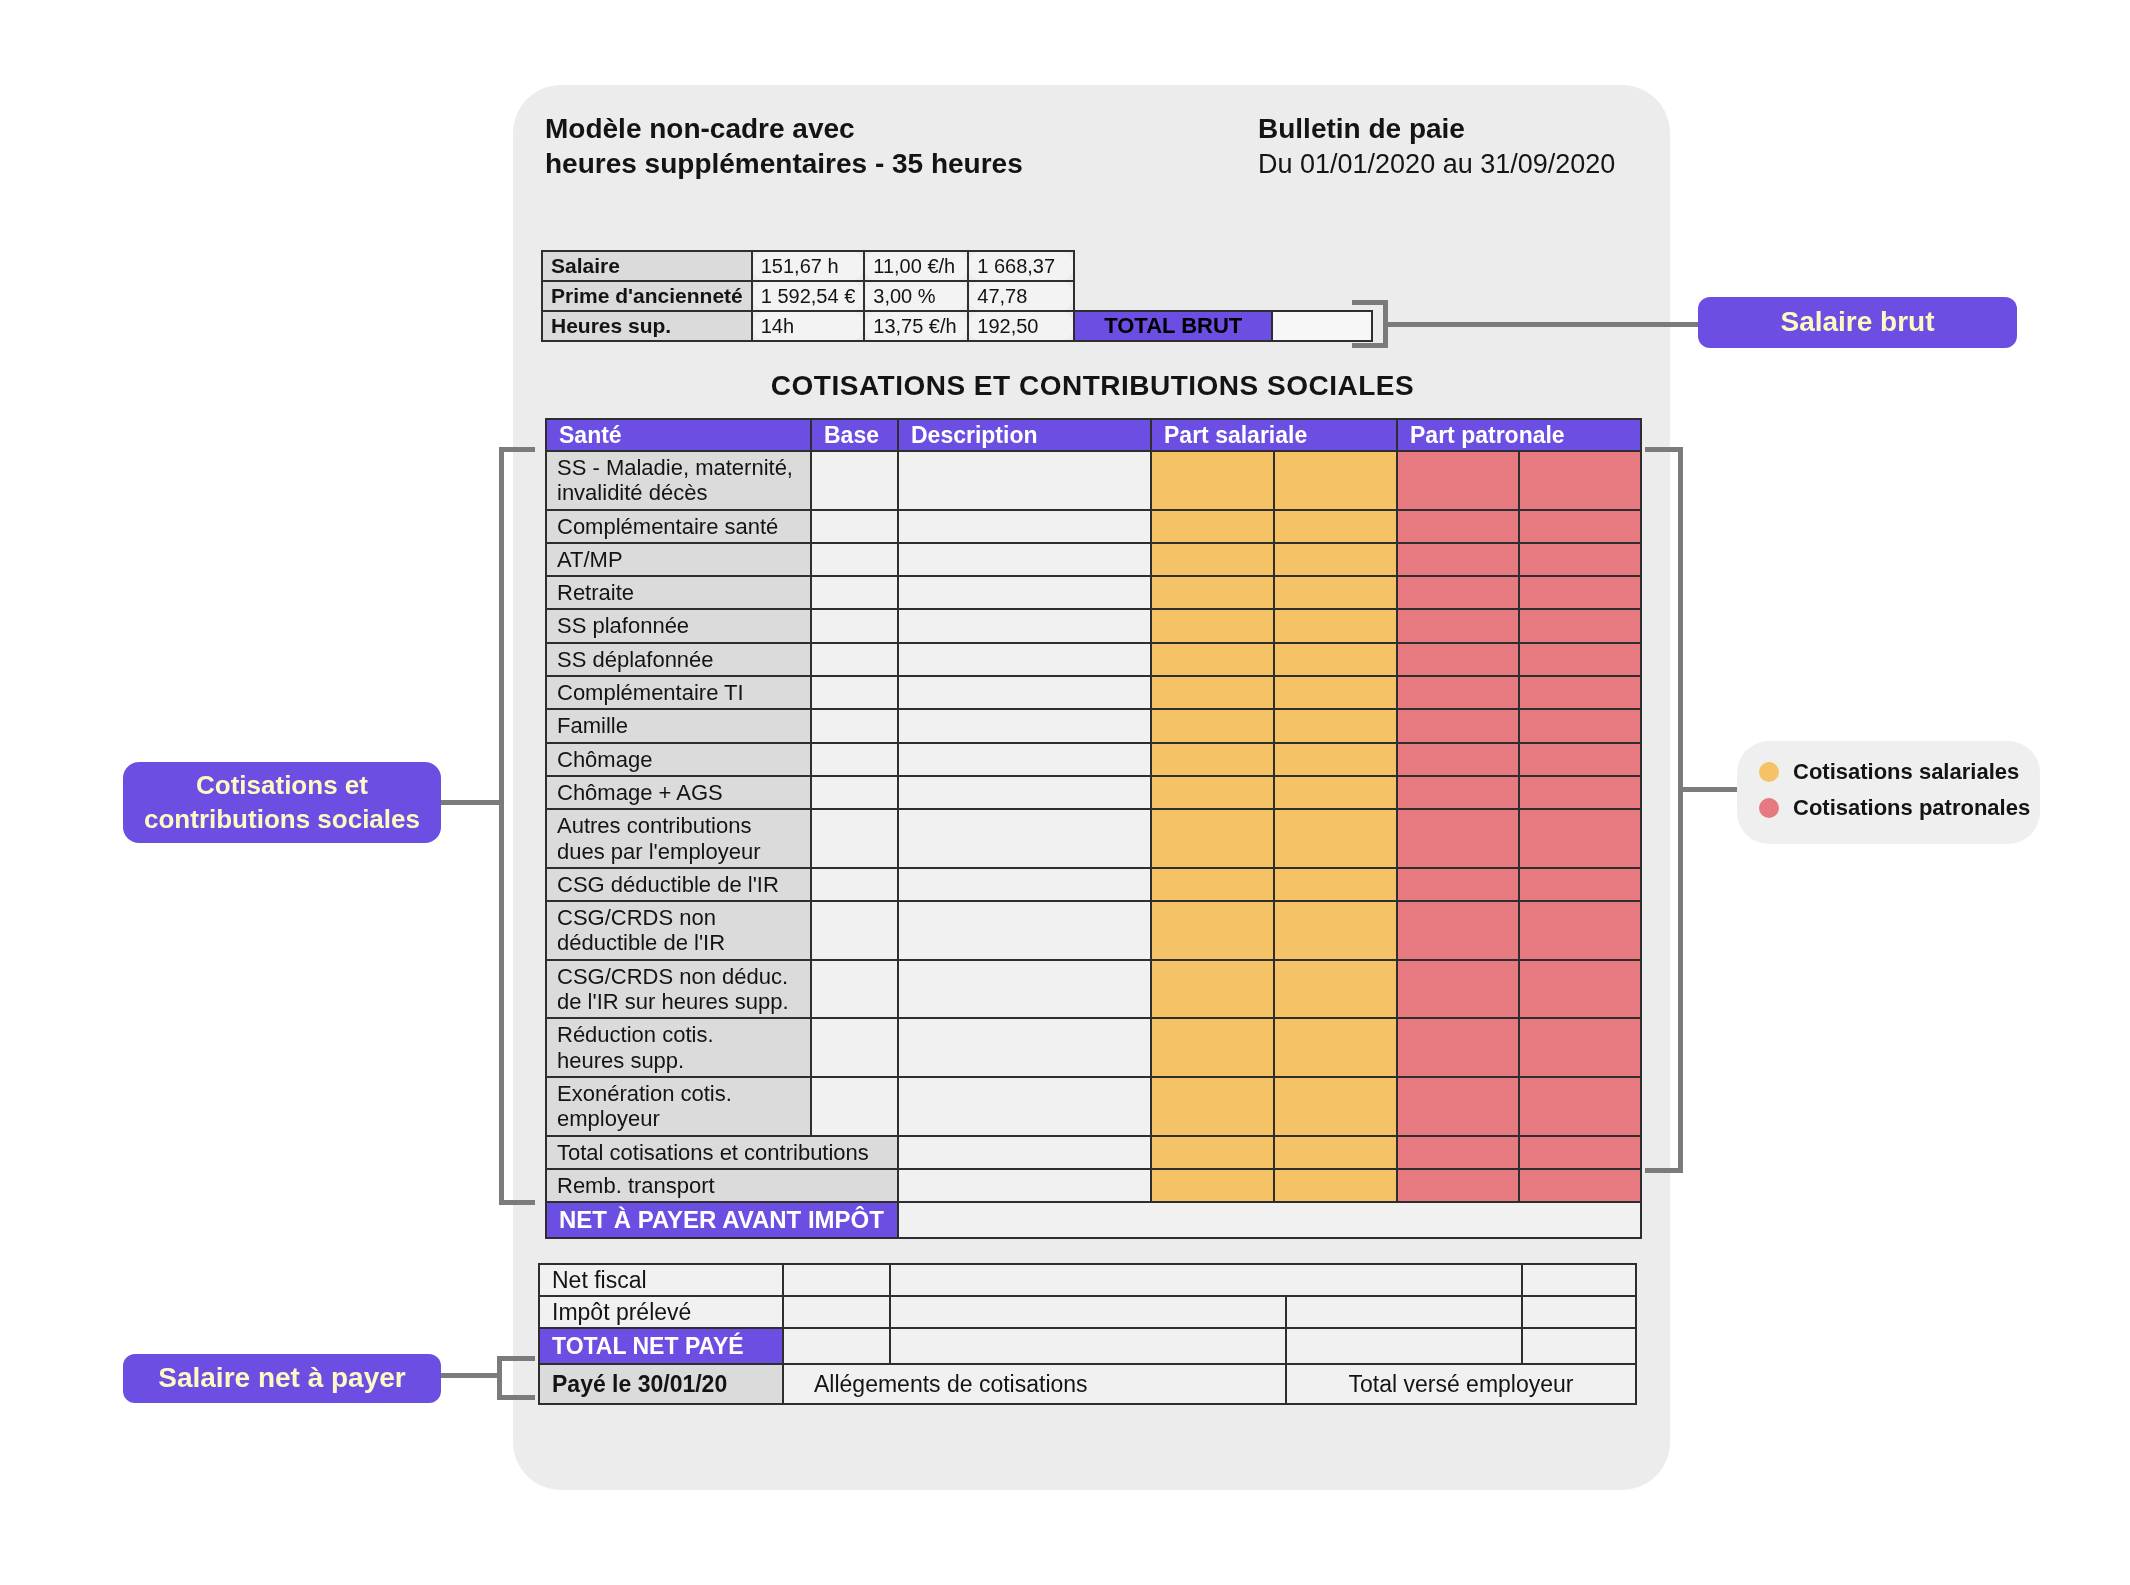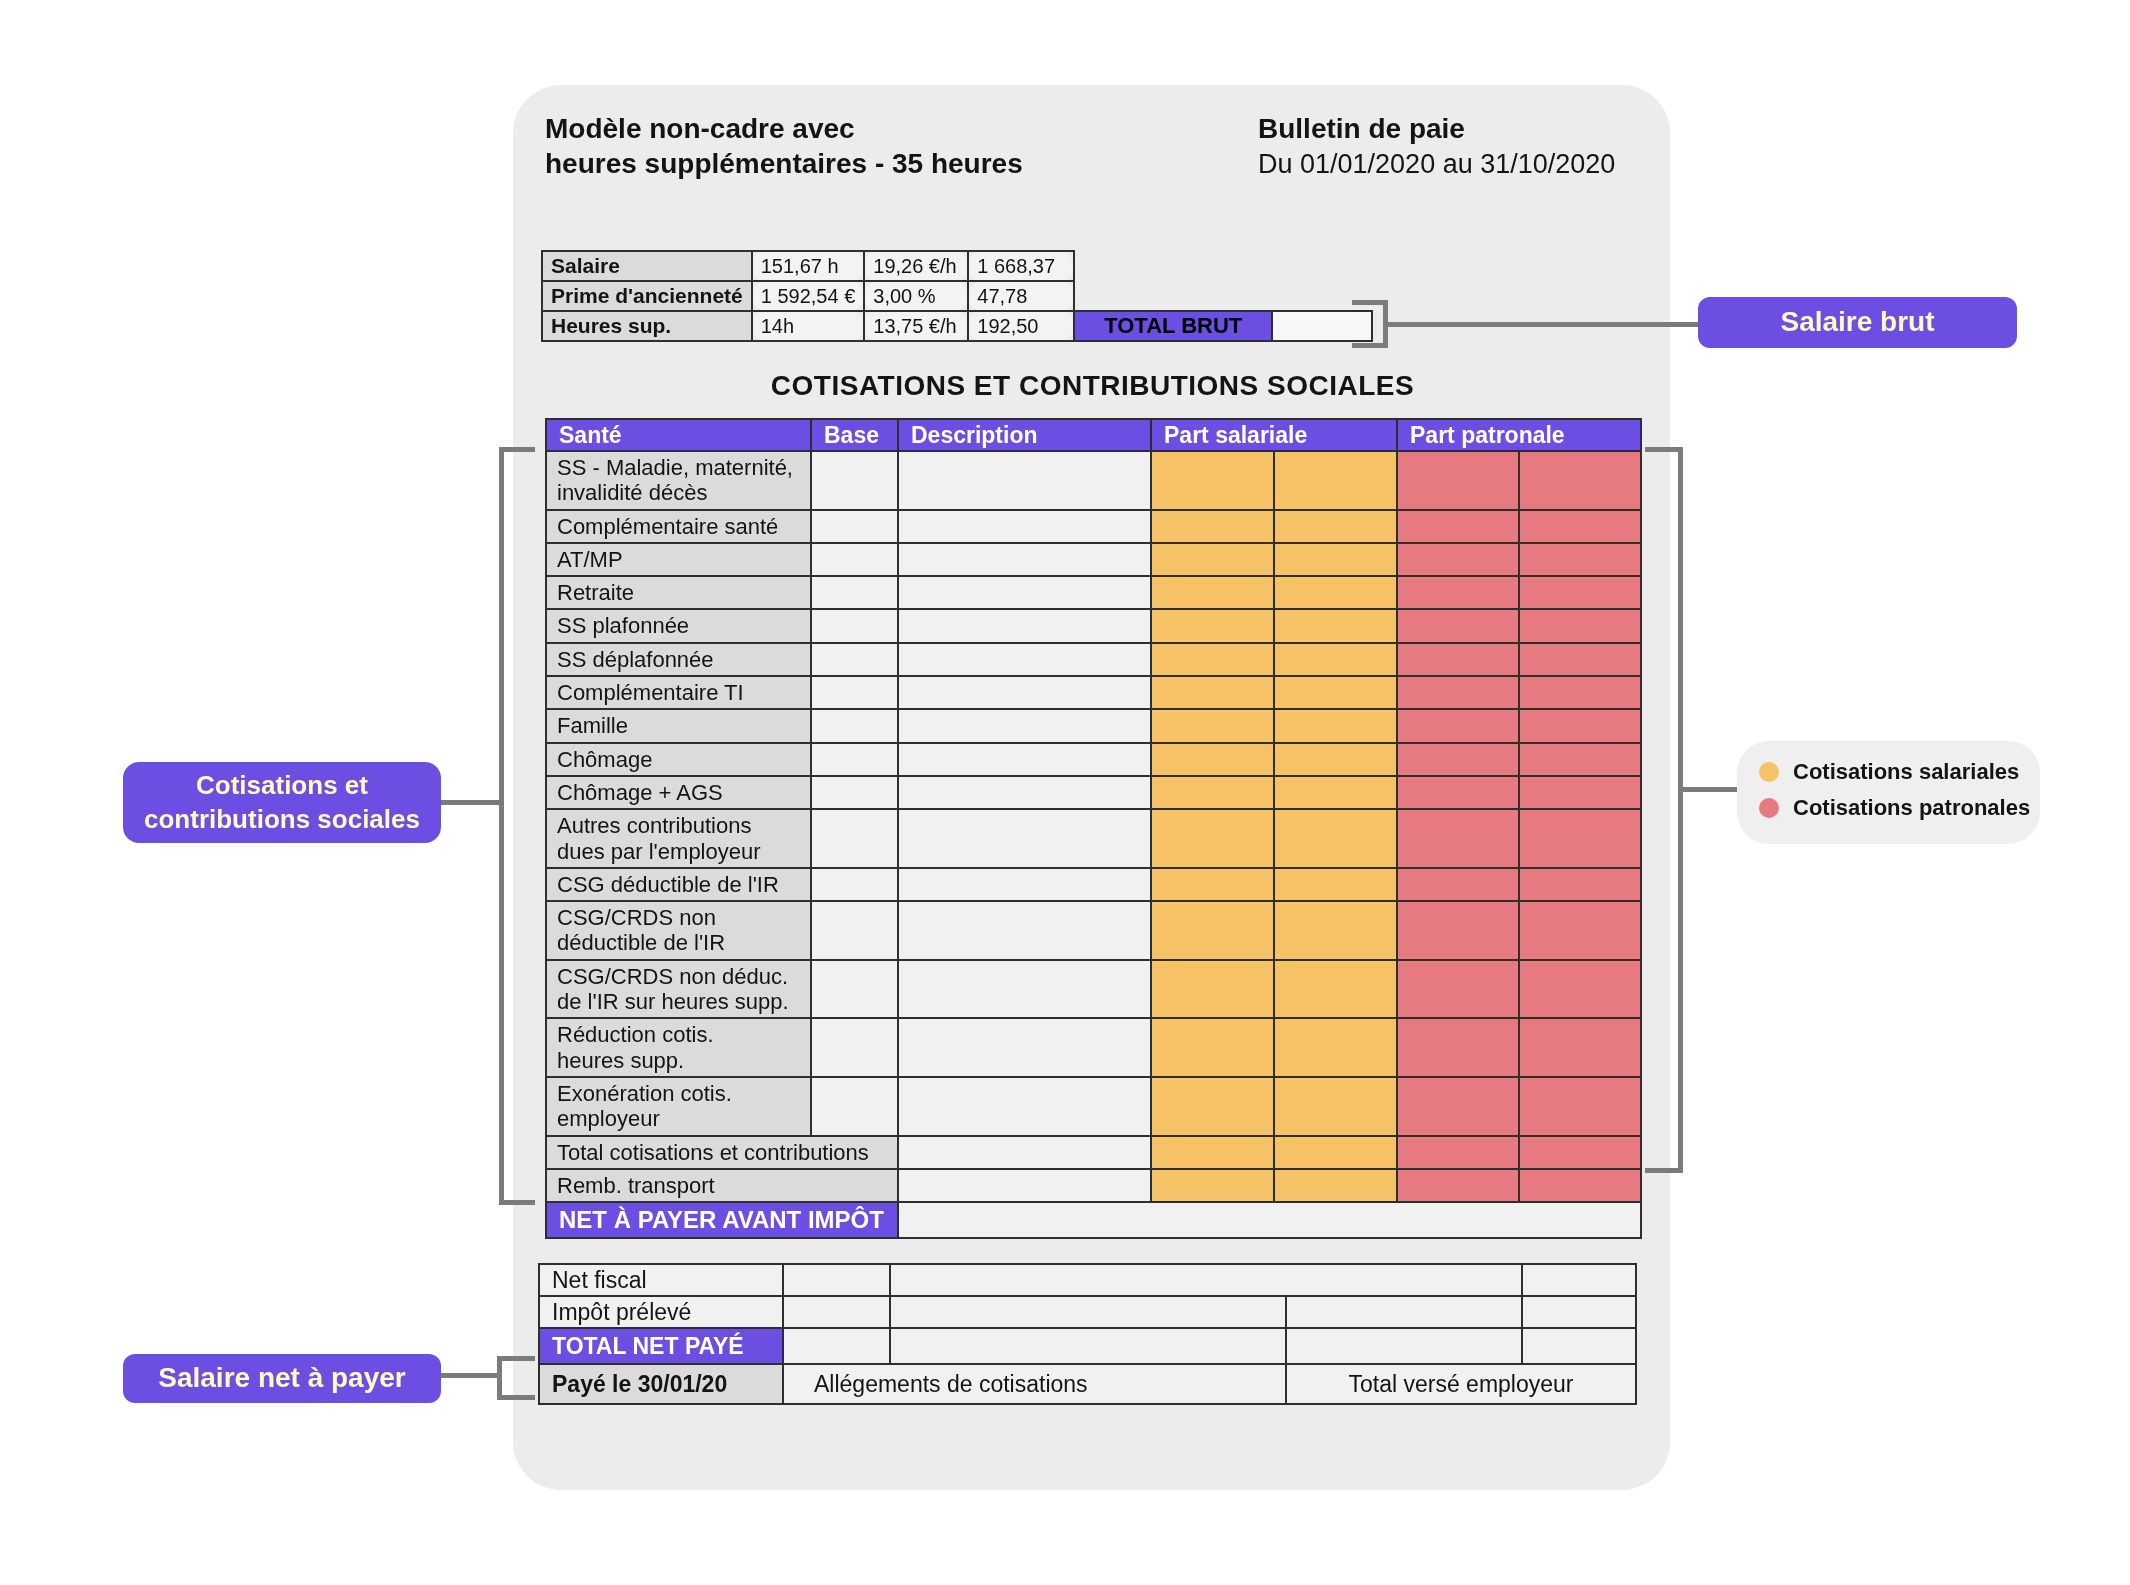--- a/index.html
+++ b/index.html
@@ -109,37 +109,37 @@
 <body>
 
 <div class="canvas">
 
   <div class="page"></div>
 
   <div class="hdr-left">Modèle non-cadre avec
 heures supplémentaires - 35 heures</div>
   <div class="hdr-right">
     <div class="t">Bulletin de paie</div>
-    <div class="s">Du 01/01/2020 au 31/10/2020</div>
+    <div class="s">Du 01/01/2020 au 31/09/2020</div>
   </div>
 
   <table class="salary-table">
     <colgroup>
       <col style="width:190px">
         <col style="width:112px">
         <col style="width:104px">
       <col style="width:106px">
         <col style="width:198px">
         <col style="width:100px">
     </colgroup>
     <tbody>
         <tr>
       <td class="slab">Salaire</td>
       <td class="sval">151,67 h</td>
-      <td class="sval">19,26 €/h</td>
+      <td class="sval">11,00 €/h</td>
       <td class="sval">1 668,37</td>
       <td class="sgap" colspan="2"></td>
     </tr>
     <tr>
       <td class="slab">Prime d'ancienneté</td>
       <td class="sval">1 592,54 €</td>
       <td class="sval">3,00 %</td>
       <td class="sval">47,78</td>
       <td class="sgap" colspan="2"></td>
     </tr>

